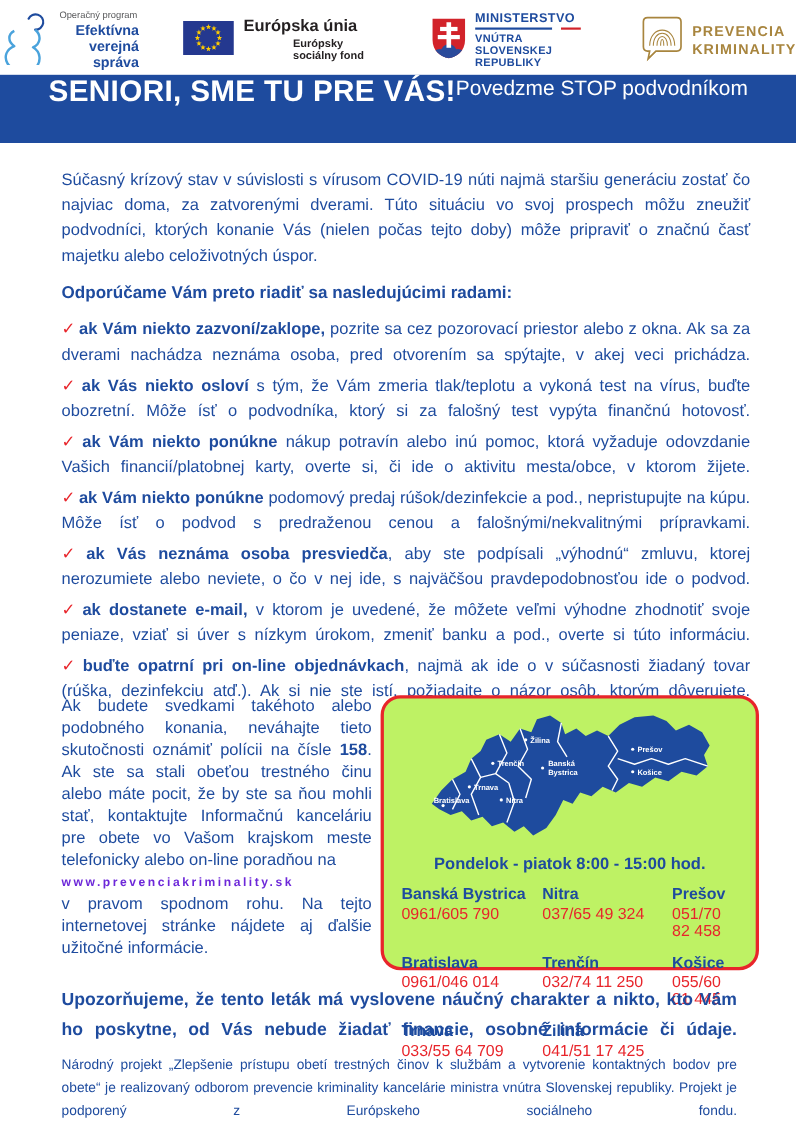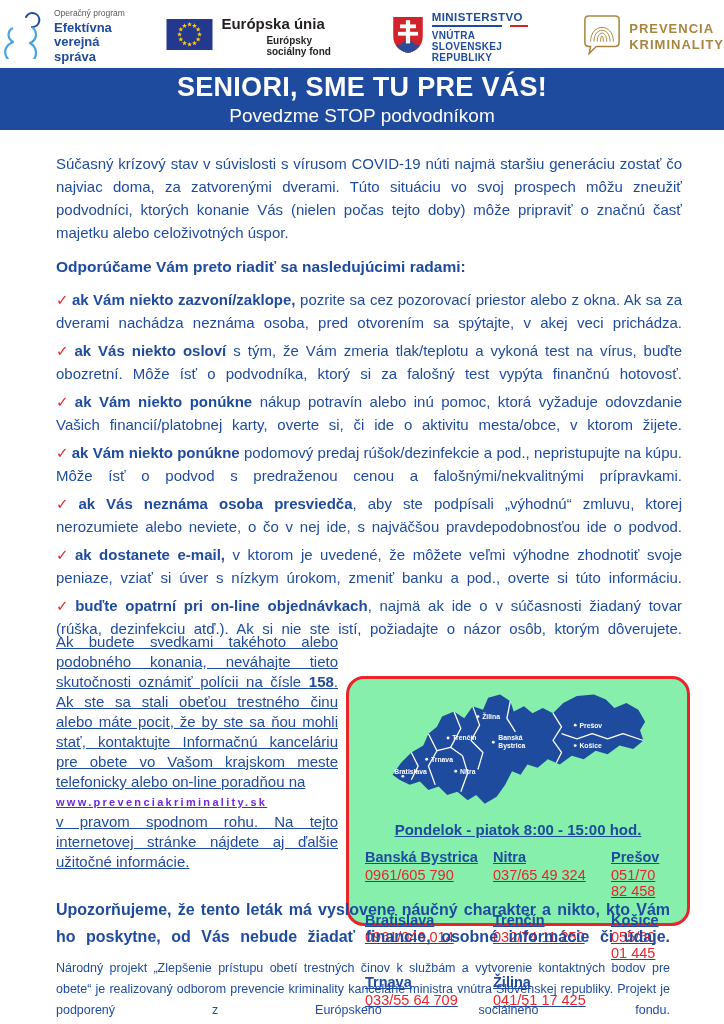--- a/index.html
+++ b/index.html
@@ -9,63 +9,63 @@
     font-family:"Liberation Sans","DejaVu Sans",sans-serif; color:#1e4b9e;
   }
   
   .logos {
     position:absolute; top:8px; left:0; right:0; height:58px;
     display:flex; justify-content:center; align-items:center; gap:40px;
   }
   .logo { display:flex; align-items:center; gap:8px; }
   .logo-text { display:flex; flex-direction:column; line-height:1.12; }
   .ops-program { font-size:8.5px; color:#58595b; margin-bottom:2px; }
-  .ops-name { font-size:13px; font-weight:700; color:#1e4b9e; }
+  .ops-name { font-size:13px; font-weight:700; color:#1e4b9e;text-align:right; }
   .eu-title { font-size:15px; font-weight:700; color:#231f20; }
   .eu-sub { font-size:10px; font-weight:700; color:#231f20; margin-top:2px;padding-left:45px; }
   .min-line1 { font-size:11.5px; font-weight:700; color:#1e4b9e; letter-spacing:.4px; }
   .tricolor { display:flex; height:2px; width:96px; margin:1.5px 0 2.5px; }
   .tricolor .t-b { background:#1e4b9e; flex:8; }
   .tricolor .t-w { background:#ffffff; flex:1; }
   .tricolor .t-r { background:#d2232a; flex:2; }
   .min-line2 { font-size:10px; font-weight:700; color:#1e4b9e; letter-spacing:.3px; }
   .pk-name { font-size:13px; font-weight:700; color:#a8853e; letter-spacing:1px; line-height:1.25; }
   
   .banner {
     position:absolute; top:68px; left:0; width:724px; height:62px;
     background:#1e4b9e; color:#fff; text-align:center;
-    display:flex; flex-direction:column; justify-content:center;
+    display:flex; flex-direction:row; justify-content:center;
   }
   .banner-title { font-size:27px; font-weight:700; letter-spacing:.3px; }
   .banner-subtitle { font-size:19px; font-weight:400; margin-top:2px; }
   
   .content { position:absolute; top:130px; left:56px; right:42px; }
   .intro {
     margin-top:22px; font-size:15px; line-height:23px; text-align:justify;
     color:#1e4b9e; margin-bottom:14px;
   }
   .advice-heading { font-size:15.5px; font-weight:700; margin-bottom:12px; }
   .advice {
     font-size:15px; line-height:23px; text-align:justify; text-align-last:justify;
     margin-bottom:5px;
   }
   .advice b { font-weight:700; }
   .check { color:#e8252b; font-weight:700; padding-right:3px; }
   
-  .bottom { position:absolute; top:632px; left:56px; right:34px; display:flex;text-decoration:underline; }
+  .bottom { position:absolute; top:632px; left:56px; right:34px; display:flex; }
   .report-col { width:290px; padding-right:8px; }
   .report { font-size:15px; line-height:20px; text-align:justify; }
   .report b { font-weight:700; }
   .report .url {
     display:block; font-weight:700; letter-spacing:2.3px; font-size:11px;
     white-space:nowrap; color:#6d28d9; text-decoration:none;
   }
   .contact-box {
     flex:1; height:250px; border:3px solid #e8252b; border-radius:18px;
-    padding:10px 14px 8px; background:#86efac;margin-top:44px;
+    padding:10px 14px 8px; background:#bef264;
   }
   .map { display:block; margin:2px auto 2px; }
   .hours { text-align:center; font-weight:700; font-size:15px; margin:2px 0 11px; }
   .contact-grid {
     display:grid; grid-template-columns:122px 112px 1fr;
     row-gap:13px; column-gap:6px; padding-left:2px;
   }
   .city { font-size:14.5px; font-weight:700; color:#1e4b9e; line-height:1.15; }
   .phone { font-size:14.5px; color:#e8252b; margin-top:1px; }
   

